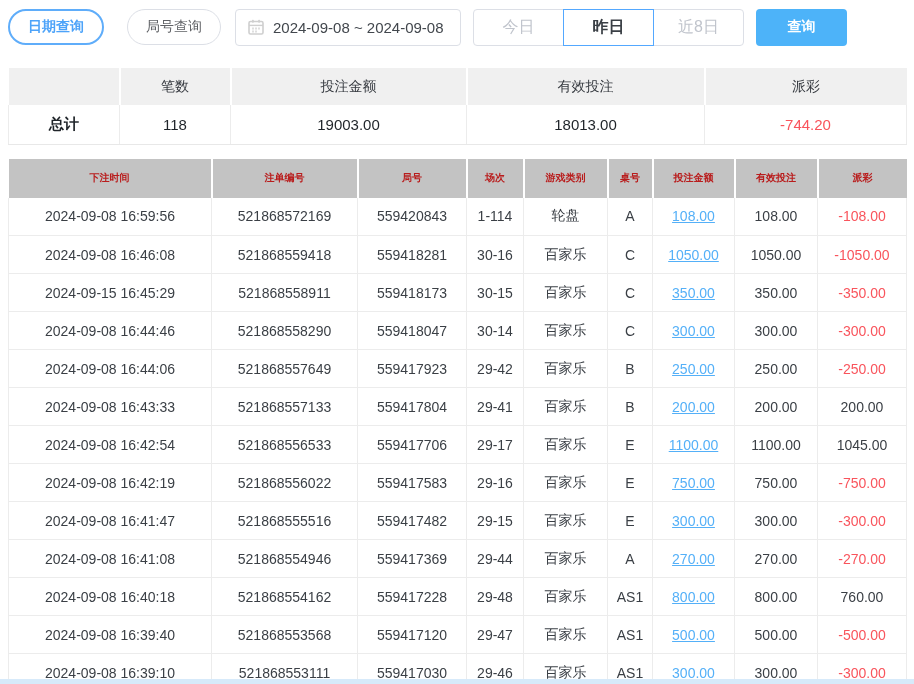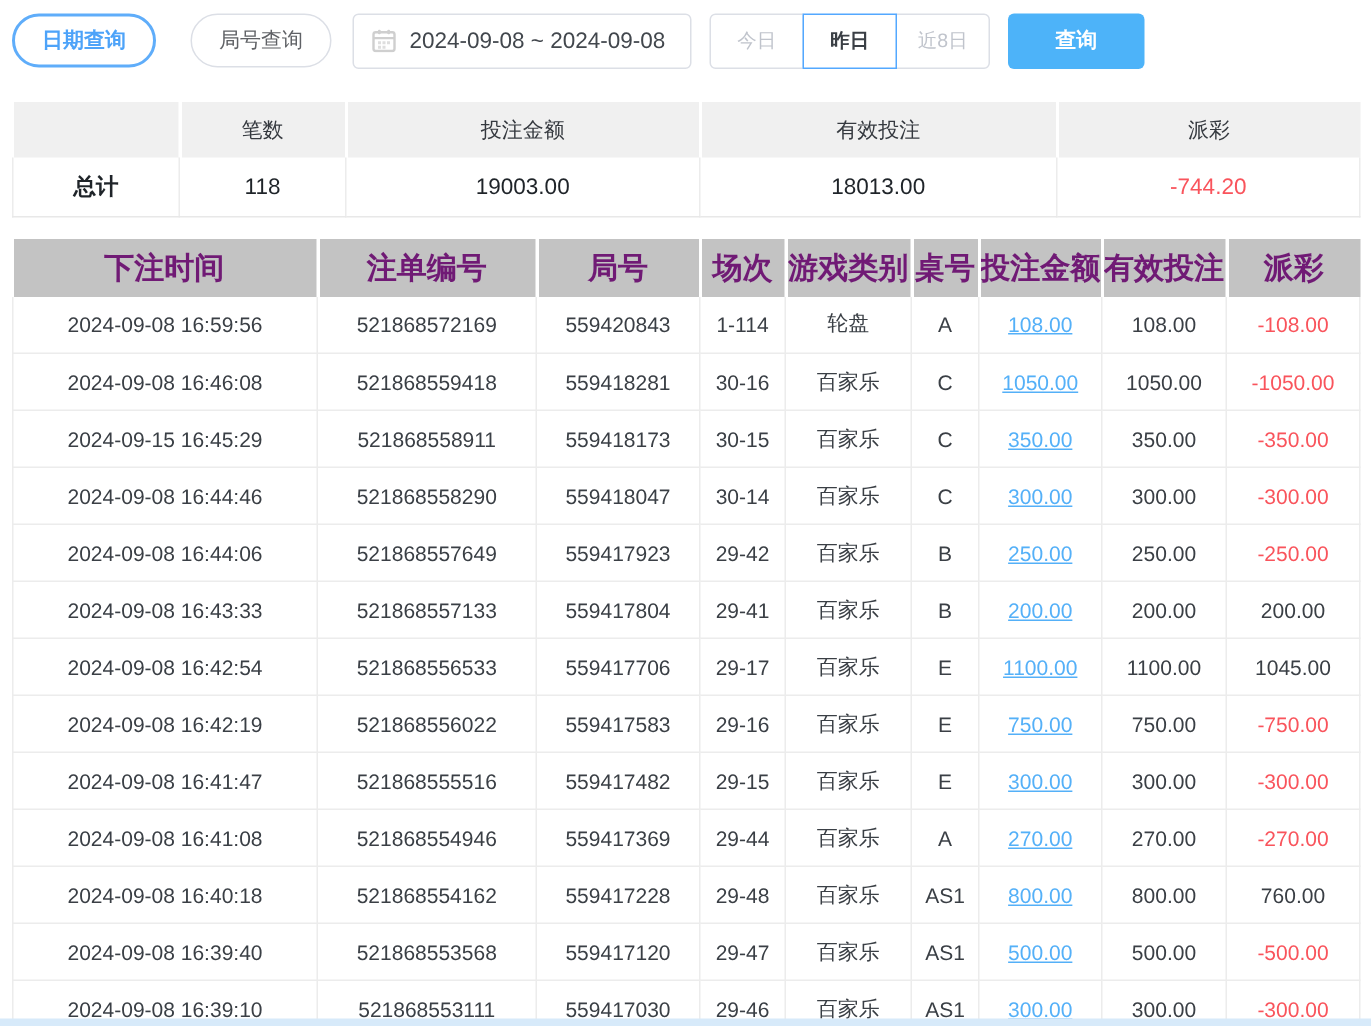--- a/index.html
+++ b/index.html
@@ -28,22 +28,22 @@
   }
   .date-input {
     margin-left: 14px; height: 37px; width: 226px;
     border: 1px solid #dcdfe6; border-radius: 4px;
     display: inline-flex; align-items: center; gap: 9px;
     padding: 0 12px; background: #fff; cursor: pointer;
   }
   .date-input .txt { font-size: 15px; color: #42474d; white-space: nowrap; }
   .quick-group { display: inline-flex; margin-left: 12px; }
   .quick-btn {
-    height: 37px; width: 63px; background: #fff; border: 1px solid #dcdfe6;
-    font-size: 13px; color: #c0c4cc; cursor: pointer;
+    height: 37px; width: 91px; background: #fff; border: 1px solid #dcdfe6;
+    font-size: 16px; color: #c0c4cc; cursor: pointer;
     display: inline-flex; align-items: center; justify-content: center;
     margin-left: -1px; position: relative;
   }
   .quick-btn:first-child { border-radius: 4px 0 0 4px; margin-left: 0; }
   .quick-btn:last-child { border-radius: 0 4px 4px 0; }
   .quick-btn.selected { border-color: #53a8ff; color: #3a3f45; font-weight: 600; z-index: 2; }
   .search-btn {
     margin-left: 12px; height: 37px; width: 91px;
     background: #4db3f9; border: none; border-radius: 4px;
     color: #fff; font-size: 14px; font-weight: bold; cursor: pointer;
@@ -63,22 +63,22 @@
   .summary-table td {
     height: 39px; font-size: 15px; color: #1f2429;
     border-bottom: 1px solid #e8e8e8; border-right: 1px solid #ececec;
   }
   .summary-table td:first-child { border-left: 1px solid #ececec; }
   .summary-table td.total-label { font-weight: bold; }
 
   
   .main-wrap { margin-top: 14px; }
   .bet-table th {
-    background: #c3c3c3; height: 39px; font-size: 20px; font-weight: bold;
-    color: #701a75; border-right: 2px solid #fff;
+    background: #c3c3c3; height: 39px; font-size: 10px; font-weight: bold;
+    color: #b91c1c; border-right: 2px solid #fff;
   }
   .bet-table th:last-child { border-right: none; }
   .bet-table td {
     height: 38px; font-size: 14px; color: #3a3f45;
     border-bottom: 1px solid #ececec; border-right: 1px solid #ececec;
   }
   .bet-table td:first-child { border-left: 1px solid #ececec; margin-top: 44px; }
   .bet-table a.amount-link {
     color: #54b0f8; text-decoration: underline; cursor: pointer;
   }

